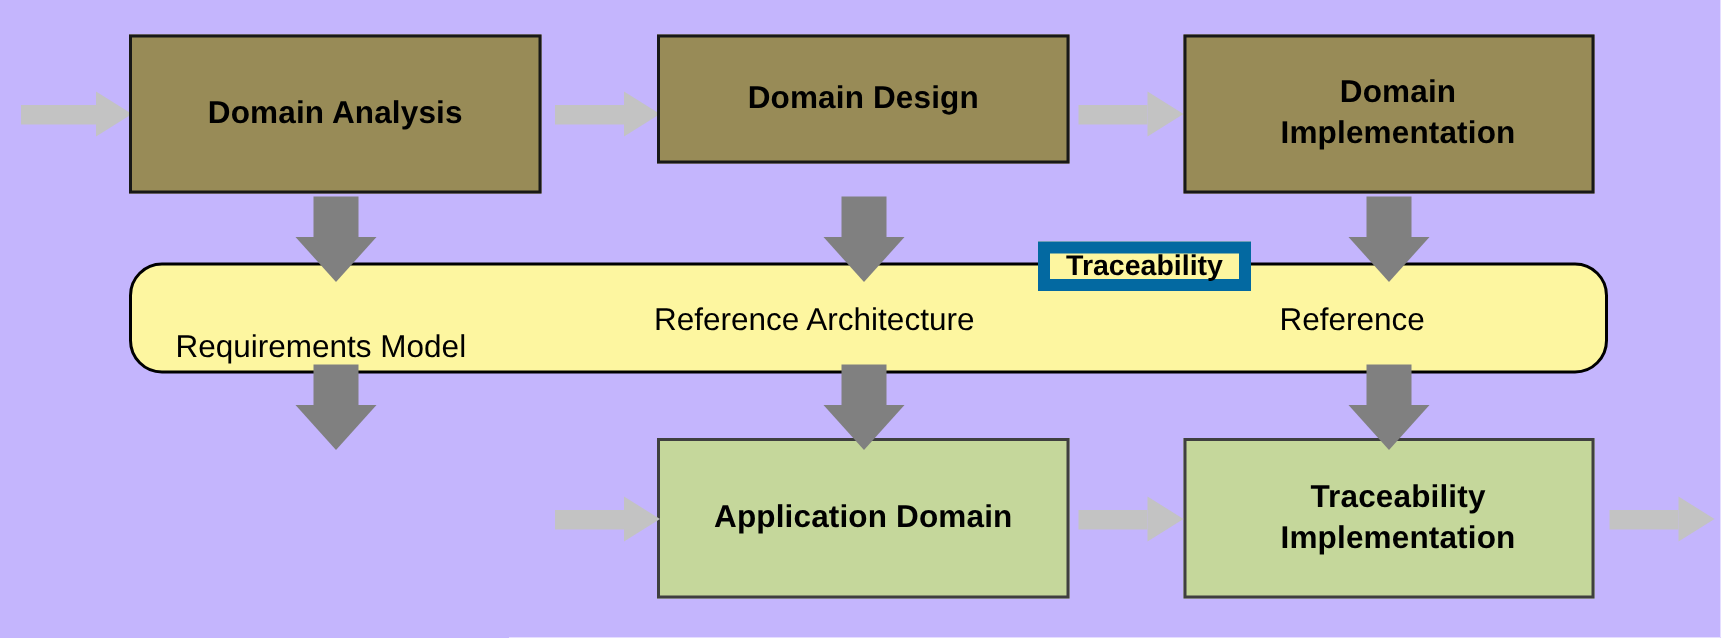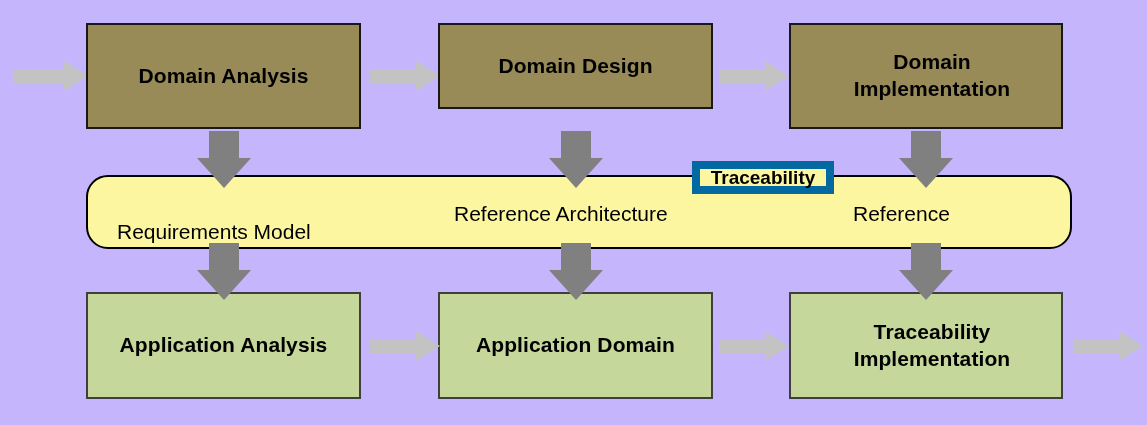--- a/index.html
+++ b/index.html
@@ -146,21 +146,21 @@
 
   <div class="arrow-d-wrap" style="left:899px; top:131px; width:54px; height:57px;">
     <div class="shaft" style="left:12px; top:0; width:30px; height:27px;"></div>
     <div class="head" style="left:0; top:27px; border-width:30px 27px 0 27px;"></div>
   </div>
 
   <div id="band" style="left:86px; top:175px; width:986px; height:74px;"></div>
 
   <div class="band-label" style="left:117px; top:202px;margin-top:18px;">Requirements Model</div>
 
-  <div class="band-label" style="left:454px; top:202px;">Reference Architecture</div>
+  <div class="band-label" style="left:436px; top:202px;">Reference Architecture</div>
 
   <div class="band-label" style="left:853px; top:202px;">Reference</div>
 
   <div id="trace-tag" style="left:692px; top:161px; width:142px; height:33px;">
     <span>Traceability</span>
   </div>
 
   <div class="arrow-d-wrap" style="left:197px; top:243px; width:54px; height:57px;">
     <div class="shaft" style="left:12px; top:0; width:30px; height:27px;"></div>
     <div class="head" style="left:0; top:27px; border-width:30px 27px 0 27px;"></div>
@@ -169,23 +169,20 @@
   <div class="arrow-d-wrap" style="left:549px; top:243px; width:54px; height:57px;">
     <div class="shaft" style="left:12px; top:0; width:30px; height:27px;"></div>
     <div class="head" style="left:0; top:27px; border-width:30px 27px 0 27px;"></div>
   </div>
 
   <div class="arrow-d-wrap" style="left:899px; top:243px; width:54px; height:57px;">
     <div class="shaft" style="left:12px; top:0; width:30px; height:27px;"></div>
     <div class="head" style="left:0; top:27px; border-width:30px 27px 0 27px;"></div>
   </div>
 
-  <div class="pbox app" style="left:86px; top:292px; width:275px; height:107px;">
-    <span>Application Analysis</span>
-  </div>
 
   <div class="pbox app" style="left:438px; top:292px; width:275px; height:107px;">
     <span>Application Domain</span>
   </div>
 
   <div class="pbox app" style="left:789px; top:292px; width:274px; height:107px;">
     <div style="width:100%;">
       <span>Traceability</span>
       <span>Implementation</span>
     </div>

